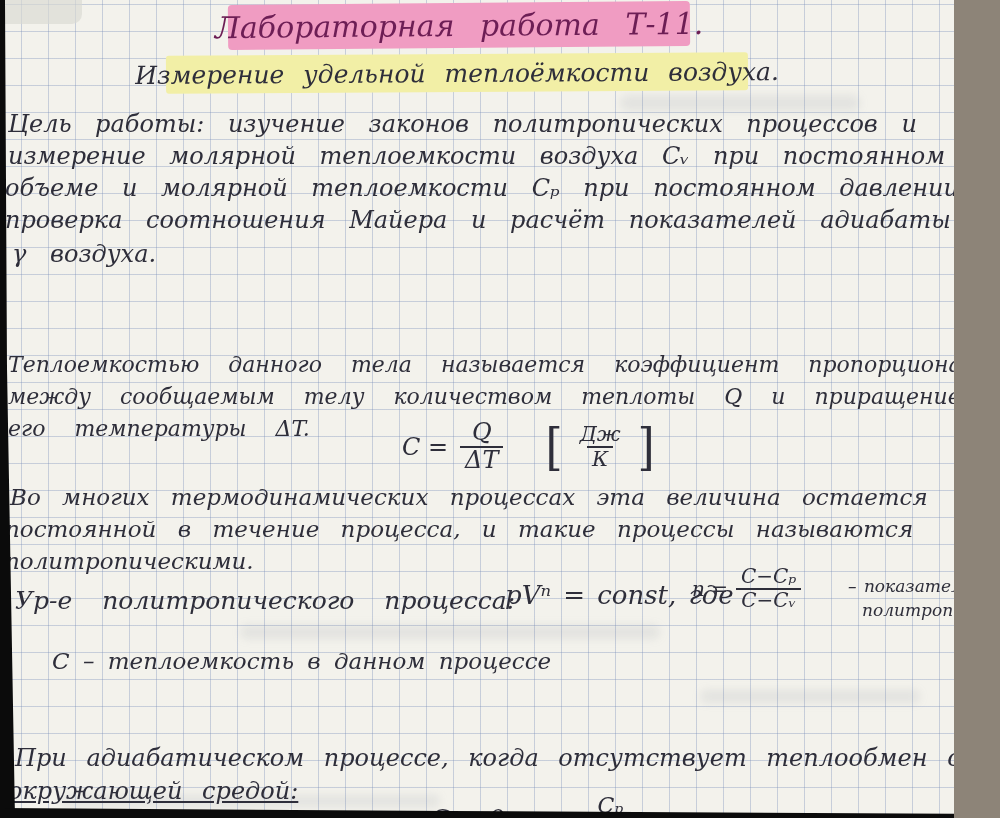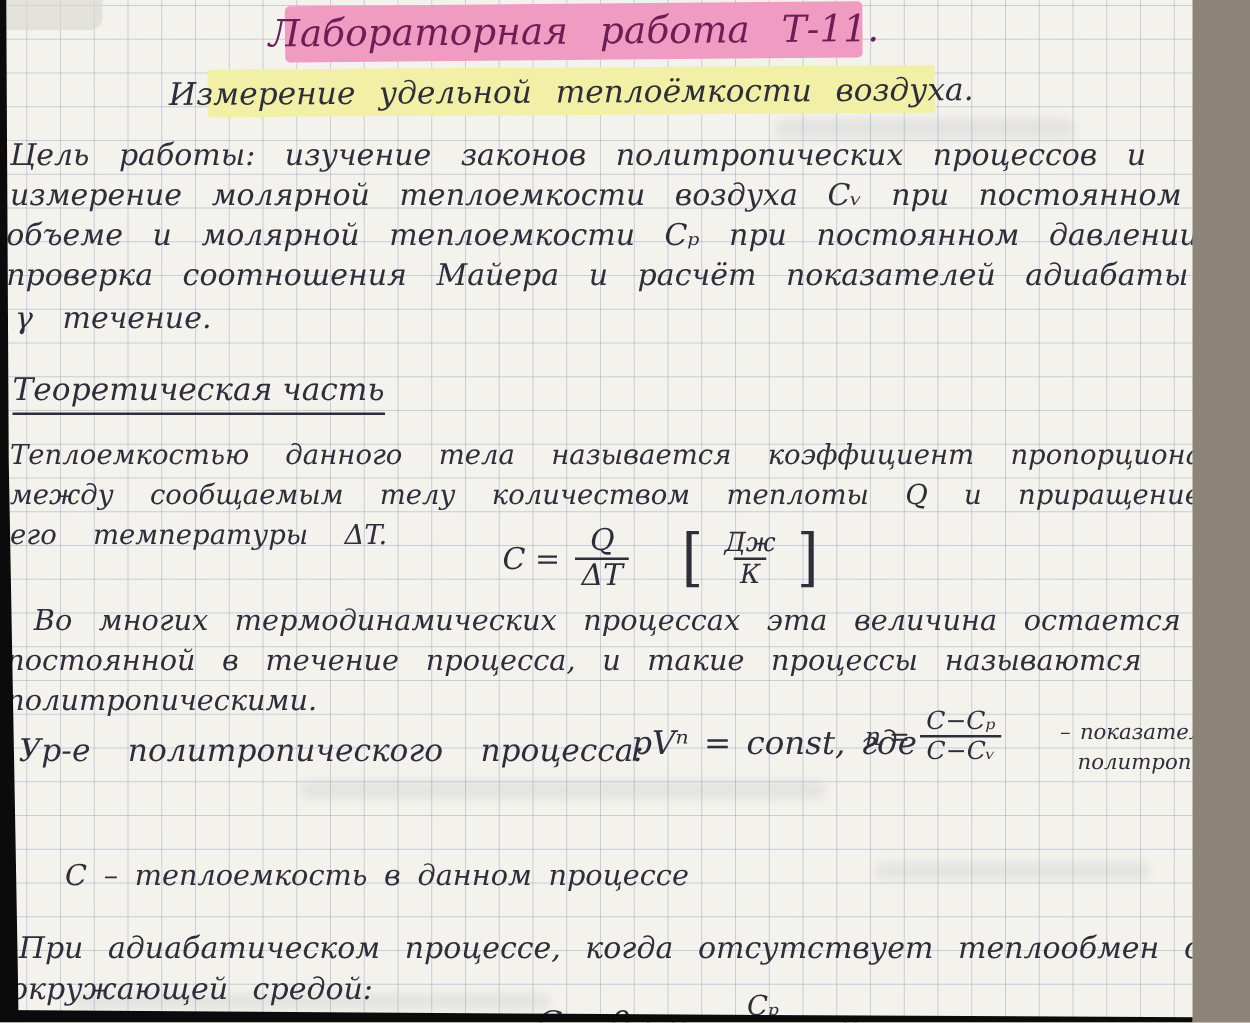--- a/index.html
+++ b/index.html
@@ -75,62 +75,61 @@
   </div>
 
   <div class="subtitle-band band">
     <span class="subtitle-text">Измерение удельной теплоёмкости воздуха.</span>
   </div>
 
   <div class="hand goal-line" style="left:8px;top:142px;">измерение молярной теплоемкости воздуха Cᵥ при постоянном</div>
   <div class="hand goal-line" style="left:8px;top:110px;">Цель работы: изучение законов политропических процессов и</div>
   <div class="hand goal-line" style="left:5px;top:174px;">объеме и молярной теплоемкости Cₚ при постоянном давлении,</div>
   <div class="hand goal-line" style="left:5px;top:206px;">проверка соотношения Майера и расчёт показателей адиабаты</div>
-  <div class="hand goal-line" style="left:12px;top:240px;">γ течение.</div>
+  <div class="hand goal-line" style="left:12px;top:240px;">γ воздуха.</div>
 
-  <div class="hand heading" style="left:10px;top:297px;">Теоретическая часть</div>
 
   <div class="hand theory-line" style="left:8px;top:352px;">Теплоемкостью данного тела называется коэффициент пропорциональности</div>
   <div class="hand theory-line" style="left:8px;top:384px;">между сообщаемым телу количеством теплоты Q и приращением</div>
   <div class="hand theory-line" style="left:8px;top:416px;">его температуры ΔT.</div>
 
   <div class="formula" style="left:402px;top:420px;font-size:24px;gap:12px;">
     <span>C =</span>
     <span class="frac">
       <span class="num">Q</span>
       <span class="den">ΔT</span>
     </span>
     <span class="bracket" style="margin-left:30px;">[</span>
     <span class="frac" style="font-size:21px;">
       <span class="num">Дж</span>
       <span class="den">К</span>
     </span>
     <span class="bracket">]</span>
   </div>
 
-  <div class="hand poly-line" style="left:10px;top:484px;padding-left:17px;">Во многих термодинамических процессах эта величина остается</div>
+  <div class="hand poly-line" style="left:10px;top:484px;">Во многих термодинамических процессах эта величина остается</div>
   <div class="hand poly-line" style="left:5px;top:516px;">постоянной в течение процесса, и такие процессы называются</div>
   <div class="hand poly-line" style="left:5px;top:548px;">политропическими.</div>
 
   <div class="hand" style="left:15px;top:586px;font-size:25px;word-spacing:22px;">Ур-е политропического процесса:</div>
   <div class="hand" style="left:505px;top:580px;font-size:26px;word-spacing:4px;">pVⁿ = const, где</div>
   <div class="formula" style="left:692px;top:566px;font-size:20px;gap:8px;">
     <span>n =</span>
     <span class="frac">
       <span class="num">C−Cₚ</span>
       <span class="den">C−Cᵥ</span>
     </span>
   </div>
   <div class="hand small-label" style="left:848px;top:576px;">– показатель</div>
   <div class="hand small-label" style="left:862px;top:600px;">политропы</div>
 
-  <div class="hand def-line" style="left:52px;top:648px;margin-top:40px;">C – теплоемкость в данном процессе</div>
+  <div class="hand def-line" style="left:52px;top:648px;">C – теплоемкость в данном процессе</div>
 
   <div class="hand adia-line" style="left:15px;top:744px;text-align:center;">При адиабатическом процессе, когда отсутствует теплообмен с</div>
-  <div class="hand adia-line" style="left:8px;top:777px;">окружающей средой:</div>
+  <div class="hand adia-line" style="left:8px;top:777px;text-decoration:underline;">окружающей средой:</div>
 
   <div class="formula" style="left:430px;top:794px;font-size:26px;gap:12px;">
     <span>C = 0 ;</span>
     <span>n =</span>
     <span class="frac" style="font-size:22px;">
       <span class="num">Cₚ</span>
       <span class="den">Cᵥ</span>
     </span>
     <span>= γ</span>
   </div>

